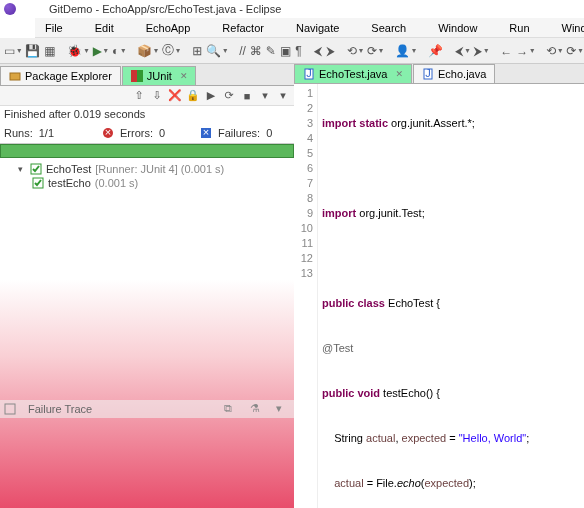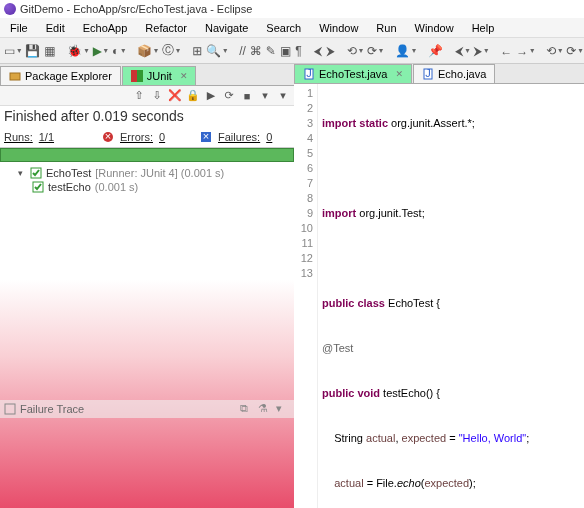--- a/index.html
+++ b/index.html
@@ -1,22 +1,22 @@
 <!DOCTYPE html>
 <html><head>
 <meta charset="utf-8">
 <style>
 * { margin: 0; padding: 0; box-sizing: border-box; font-family: "Segoe UI", Tahoma, sans-serif; font-size: 11px; }
 body { width: 584px; height: 508px; background: linear-gradient(to bottom, #fff 0%, #fff 55%, #f9d0d5 70%, #e84d6b 100%); overflow: hidden; }
 
 .titlebar { height: 18px; background: #fff; display: flex; align-items: center; padding: 2px 4px; gap: 4px; }
 .titlebar .icon { width: 12px; height: 12px; background: radial-gradient(circle at 30% 30%, #8a5cd6, #5a2da8); border-radius: 50%; }
-.titlebar .title { color: #333; }
-
-.menubar { height: 20px; background: #f5f5f5; display: flex; align-items: center; padding: 0 4px; gap: 6px; border-bottom: 1px solid #ddd; }
+.titlebar .title { color: #333; margin-left: 29px; }
+
+.menubar { height: 20px; background: #f5f5f5; display: flex; align-items: center; padding: 0 4px; gap: 20px; border-bottom: 1px solid #ddd; margin-left: 35px; }
 .menubar span { padding: 2px 6px; cursor: default; }
 
 .toolbar { height: 26px; background: #f0f0f0; display: flex; align-items: center; padding: 2px 4px; gap: 4px; border-bottom: 1px solid #ccc; }
 .toolbar .tbtn { width: 16px; height: 16px; display: inline-flex; align-items: center; justify-content: center; color: #555; font-size: 12px; }
 .toolbar .sep { width: 1px; height: 18px; background: #ccc; margin: 0 2px; }
 .toolbar .drop { font-size: 8px; color: #666; margin-left: -2px; }
 
 .content { display: flex; height: calc(100% - 64px); }
 
 .left { width: 294px; display: flex; flex-direction: column; background: transparent; }
@@ -24,40 +24,40 @@
 
 .tabs { height: 22px; background: #e8e8e8; display: flex; align-items: flex-end; border-bottom: 1px solid #aaa; }
 .tab { padding: 3px 8px; background: #f5f5f5; border: 1px solid #aaa; border-bottom: none; margin-right: 1px; display: flex; align-items: center; gap: 4px; font-size: 11px; }
 .tab.active { background: #86efac; }
 .tab .ticon { width: 12px; height: 12px; }
 .tab .close { font-size: 9px; color: #777; margin-left: 4px; }
 
 .junit-toolbar { height: 20px; background: #f5f5f5; display: flex; align-items: center; justify-content: flex-end; padding: 0 4px; gap: 4px; border-bottom: 1px solid #ddd; }
 .junit-toolbar span { width: 14px; height: 14px; color: #555; font-size: 11px; display: inline-flex; align-items: center; justify-content: center; }
 
-.status-line { padding: 2px 4px; font-size: 14px; color: #333; }
+.status-line { padding: 2px 4px; font-size: 11px; color: #333; }
 
 .counters { display: flex; height: 22px; align-items: center; border-bottom: 1px solid #ccc; }
-.counter { flex: 1; display: flex; align-items: center; gap: 6px; padding: 0 4px; text-decoration: underline; }
+.counter { flex: 1; display: flex; align-items: center; gap: 6px; padding: 0 4px; }
 .counter .label { color: #333; }
 .counter .val { color: #333; }
 .counter .cicon { width: 12px; height: 12px; }
 
 .progress { height: 14px; background: #5cb85c; width: 100%; border: 1px solid #3a883a; }
 
 .tree { flex: 1; padding: 4px; overflow: auto; font-size: 11px; }
 .tree-line { display: flex; align-items: center; gap: 4px; padding: 1px 0; }
 .tree-line.indent1 { padding-left: 14px; }
 .tree-line.indent2 { padding-left: 28px; }
 .twisty { font-size: 9px; color: #555; width: 8px; }
 .node-icon { width: 12px; height: 12px; }
 .node-text { color: #333; }
 .node-meta { color: #888; }
 
-.trace-header { height: 18px; background: rgba(240,240,240,0.6); display: flex; align-items: center; padding: 0 4px; gap: 4px; color: #666; }
+.trace-header { height: 18px; background: rgba(240,240,240,0.6); display: flex; align-items: center; padding: 0 4px; gap: 12px; color: #666; }
 .trace-header .spacer { flex: 1; }
 .trace-header .tico { width: 14px; height: 14px; color: #888; }
 
 .editor-tabs { height: 22px; background: #e8e8e8; display: flex; align-items: flex-end; border-bottom: 1px solid #aaa; }
 
 .editor-body { display: flex; flex: 1; background: #fff; font-family: Consolas, monospace; font-size: 12px; }
 .gutter { width: 24px; background: #fff; text-align: right; padding: 2px 4px 0 0; color: #888; border-right: 1px solid #eee; }
 .gutter div { height: 15px; line-height: 15px; }
 .code { flex: 1; padding: 2px 4px; white-space: pre; line-height: 15px; }
 .code div { height: 15px; }

